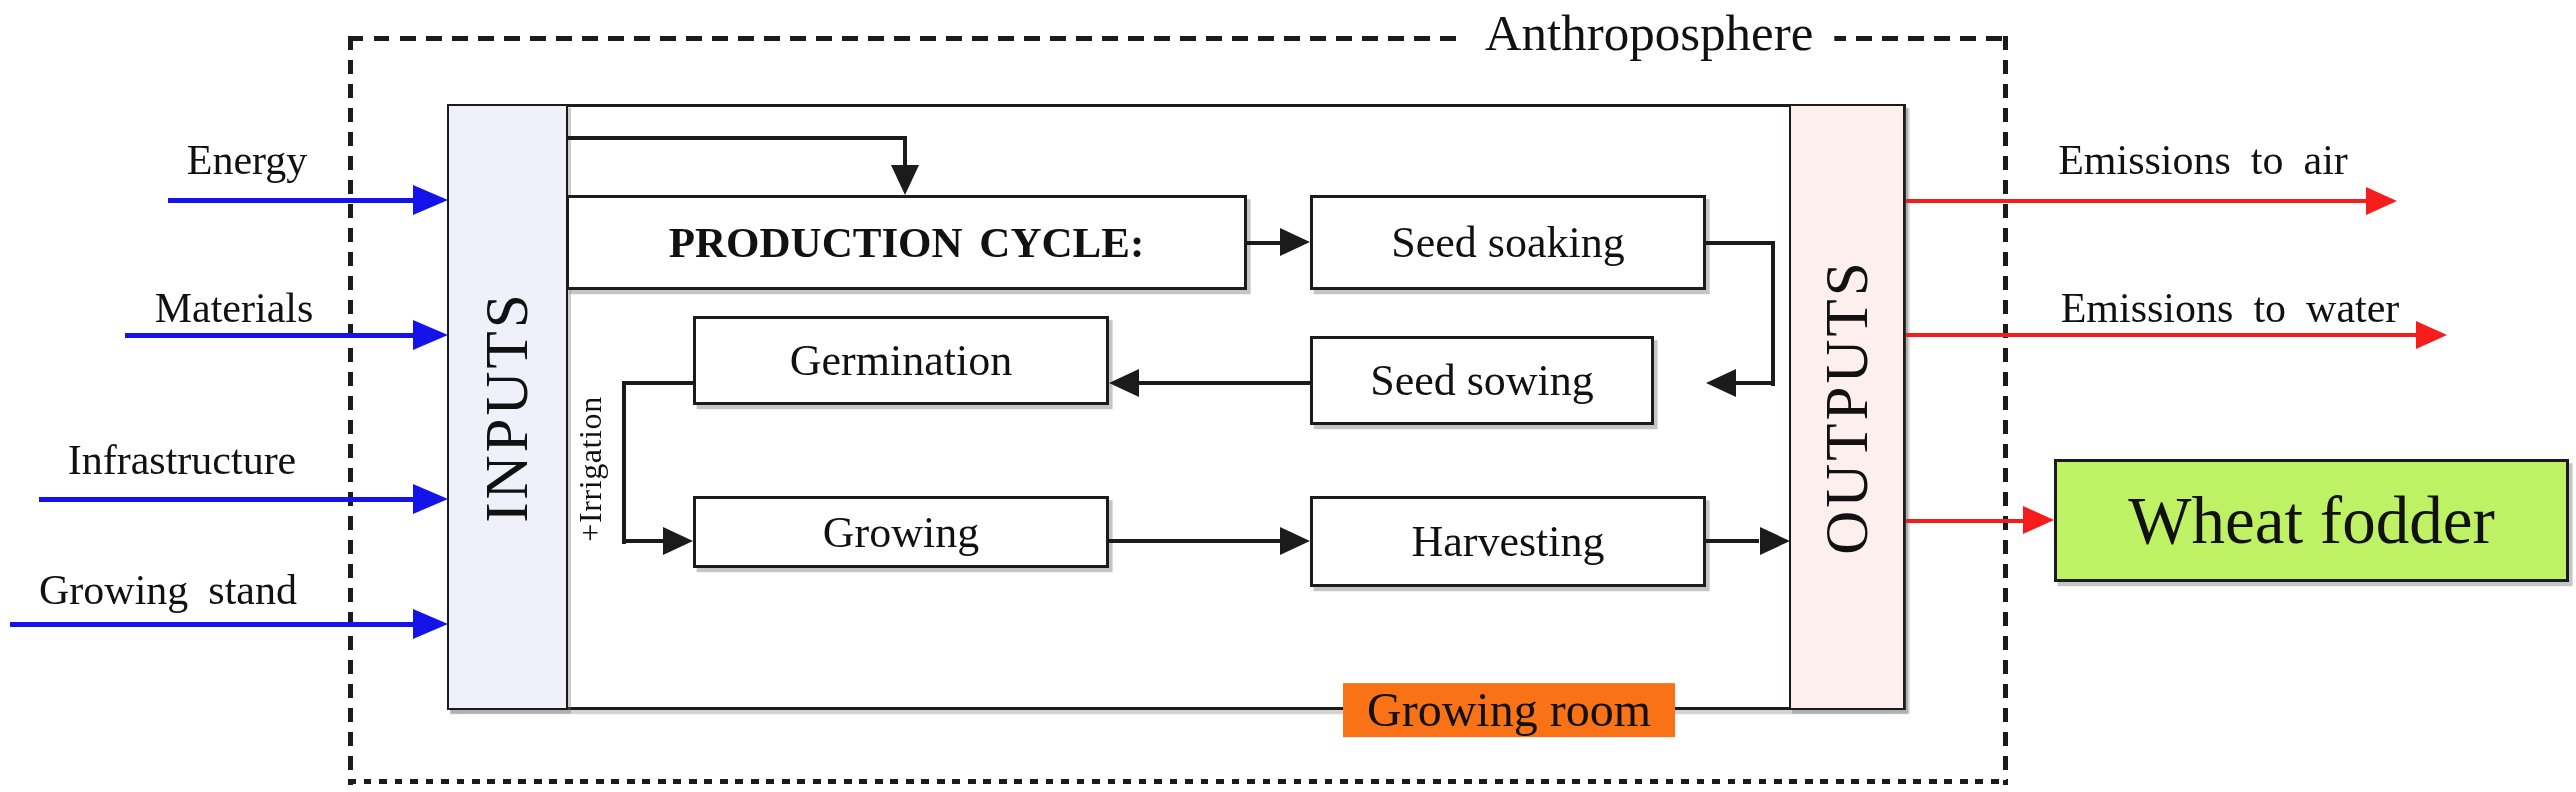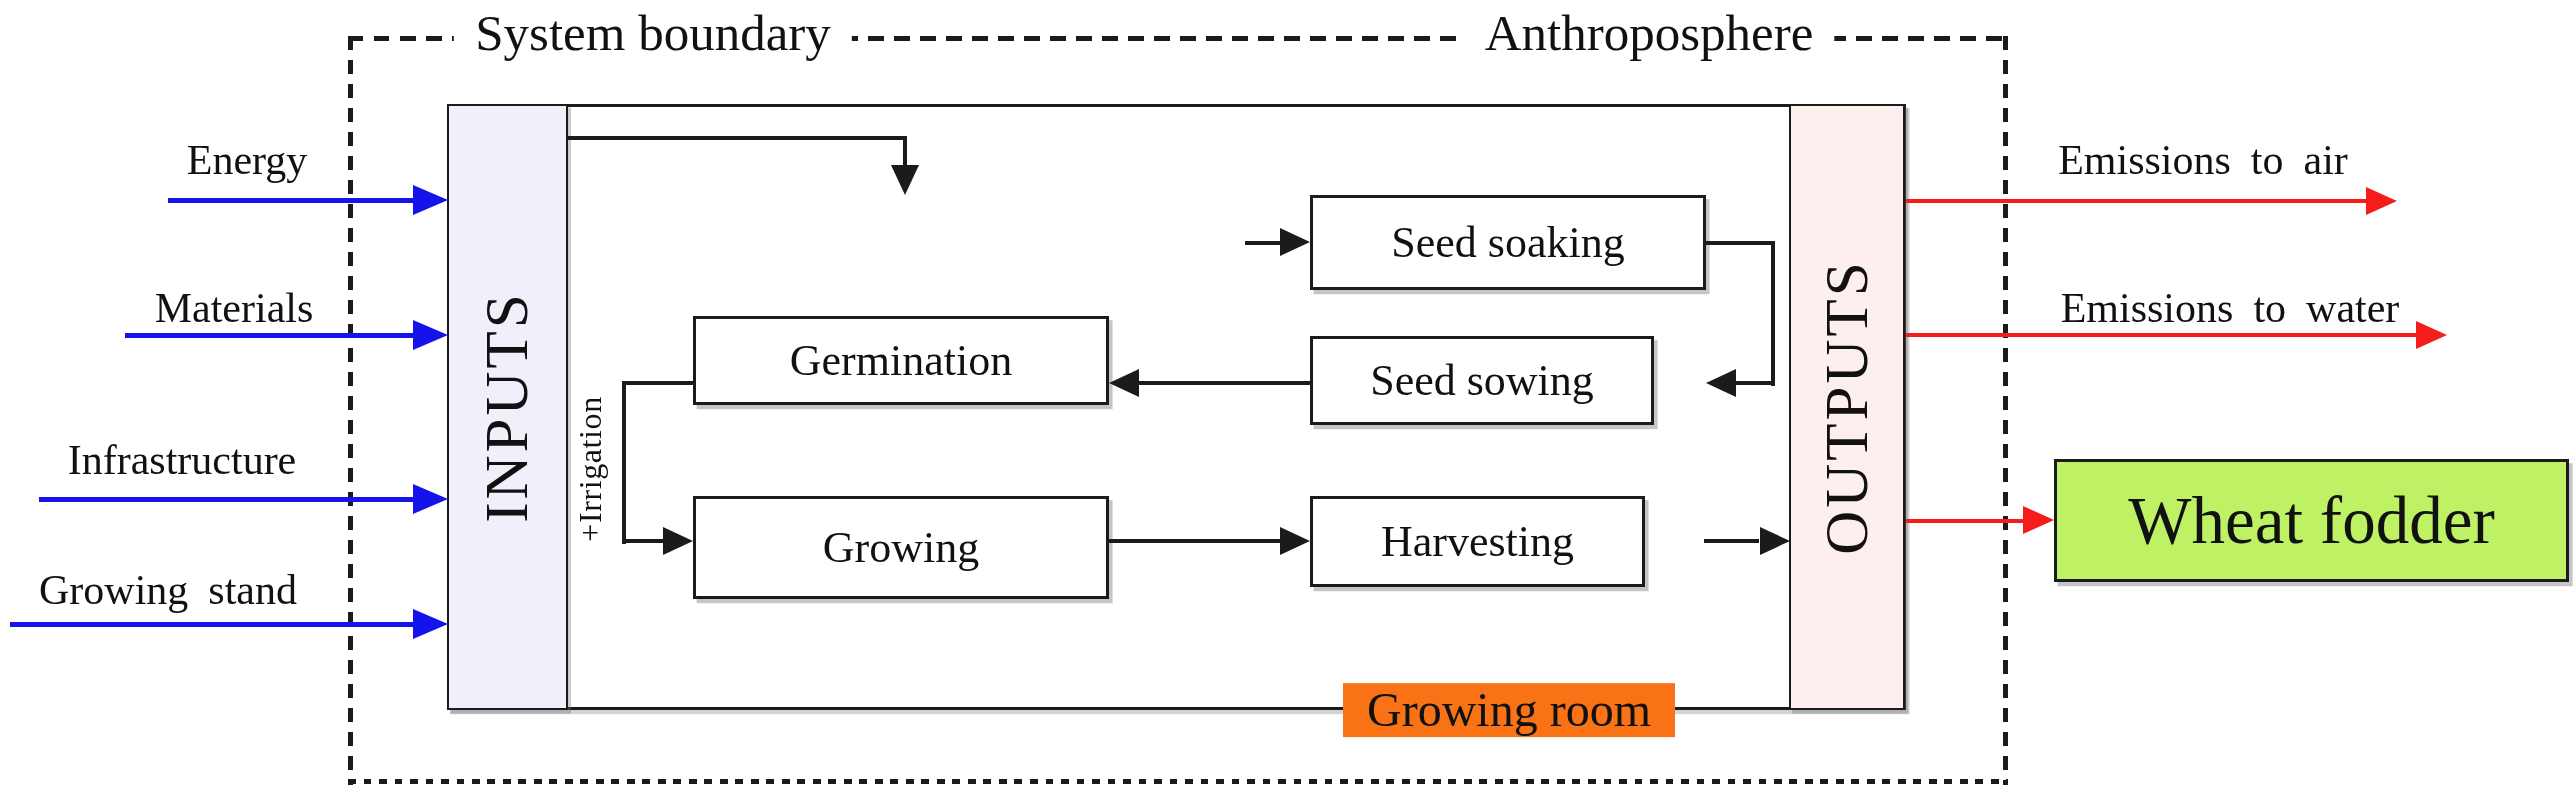--- a/index.html
+++ b/index.html
@@ -43,21 +43,20 @@
 </style>
 </head>
 <body>
 
 <div id="canvas">
 
   <div class="dash-h" style="left:348px;top:36px;width:1660px;"></div>
   <div class="dash-v" style="left:348px;top:36px;height:749px;"></div>
   <div class="dash-v" style="left:2003px;top:36px;height:749px;"></div>
   <div class="dot-h" style="left:348px;top:779px;width:1660px;"></div>
-  <div class="lbl boundary" style="left:653px;top:34px;">System boundary</div>
   <div class="lbl boundary" style="left:1649px;top:34px;">Anthroposphere</div>
 
   <div class="rect" style="left:447px;top:104px;width:1459px;height:606px;box-shadow:3.6px 4.2px 0 rgba(110,110,110,.3);"></div>
 
   <div class="panel" style="left:447px;top:104px;width:121px;height:606px;background:#f0f0fb;"></div>
   <div class="vlbl" style="left:507px;top:407px;">INPUTS</div>
   <div class="panel" style="left:1789px;top:104px;width:116px;height:606px;background:#fcefee;"></div>
   <div class="vlbl" style="left:1847px;top:407px;">OUTPUTS</div>
 
   <div class="lbl" style="left:247px;top:161px;">Energy</div>
@@ -73,33 +72,36 @@
   <div class="ah r-b" style="left:413px;top:484px;"></div>
 
   <div class="lbl wide" style="left:168px;top:591px;">Growing stand</div>
   <div class="hline blue" style="left:9.5px;top:622px;width:404px;"></div>
   <div class="ah r-b" style="left:413px;top:609px;"></div>
 
   <div class="hline" style="left:566px;top:136px;width:341px;"></div>
   <div class="vline" style="left:903px;top:136px;height:29px;"></div>
   <div class="ah d-k" style="left:891px;top:165px;"></div>
 
+  <div class="box bold" style="left:566px;top:195px;width:681px;height:95px;">
+    <span>PRODUCTION CYCLE:</span>
+  </div>
   <div class="box" style="left:1310px;top:195px;width:396px;height:95px;">
     <span>Seed soaking</span>
   </div>
   <div class="box" style="left:693px;top:316px;width:416px;height:89px;">
     <span>Germination</span>
   </div>
   <div class="box" style="left:1310px;top:336px;width:344px;height:89px;">
     <span>Seed sowing</span>
   </div>
-  <div class="box" style="left:693px;top:496px;width:416px;height:103px;">
+  <div class="box" style="left:693px;top:496px;width:416px;height:72px;">
     <span>Growing</span>
   </div>
-  <div class="box" style="left:1310px;top:496px;width:335px;height:91px;">
+  <div class="box" style="left:1310px;top:496px;width:396px;height:91px;">
     <span>Harvesting</span>
   </div>
 
   <div class="hline" style="left:1245px;top:241px;width:36px;"></div>
   <div class="ah r-k" style="left:1280px;top:228px;"></div>
 
   <div class="hline" style="left:1703px;top:241px;width:72px;"></div>
   <div class="vline" style="left:1771px;top:241px;height:145px;"></div>
   <div class="hline" style="left:1736px;top:381px;width:39px;"></div>
   <div class="ah l-k" style="left:1706px;top:369px;"></div>

